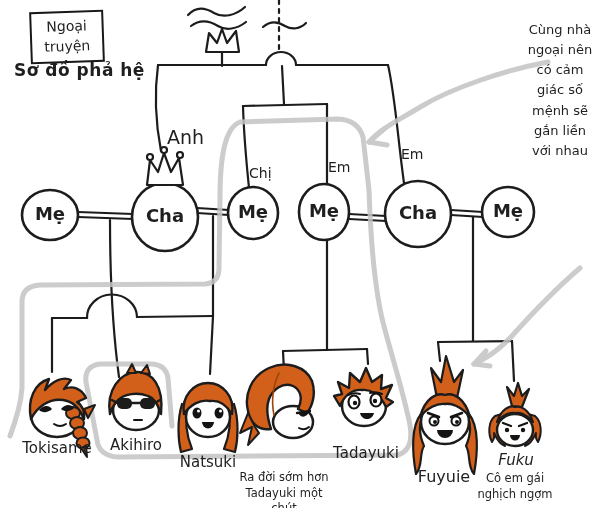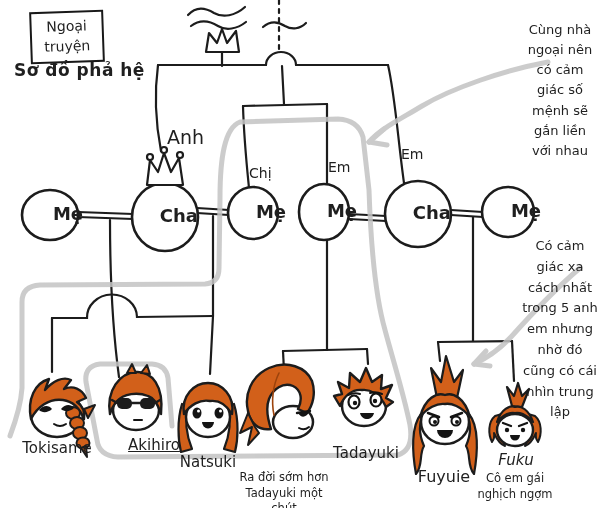--- a/index.html
+++ b/index.html
@@ -8,21 +8,21 @@
     font-family:"DejaVu Sans",sans-serif;color:#1f1f1f;
   }
   .stage svg{position:absolute;left:0;top:0;}
   .t{position:absolute;color:var(--text,#1f1f1f);line-height:1.25;}
   .corner-box{
     position:absolute;left:30px;top:11px;width:70px;padding:3px 0 4px 0;
     border:2.5px solid #181818;transform:rotate(-2deg);
     font-size:14px;text-align:center;line-height:1.45;
   }
   .title{left:6px;top:60px;font-size:17px;font-weight:bold;letter-spacing:0.5px;margin-left:8px;}
-  .node-label{font-size:18px;font-weight:600;width:66px;text-align:right;}
+  .node-label{font-size:18px;font-weight:600;width:66px;text-align:center;}
   .tag{font-size:19px;}
   .kid-name{font-size:15px;text-align:center;}
   .caption{font-size:11.5px;line-height:1.35;text-align:center;}
   .note{font-size:13px;text-align:center;}
 </style>
 </head>
 <body>
 
 <div class="stage">
 
@@ -240,25 +240,24 @@
   <div class="t tag" style="left:401px;top:146px;font-size:14px;">Em</div>
 
   <div class="t node-label" style="left:17px;top:203px;">Mẹ</div>
   <div class="t node-label" style="left:132px;top:205px;">Cha</div>
   <div class="t node-label" style="left:220px;top:201px;">Mẹ</div>
   <div class="t node-label" style="left:291px;top:200px;">Mẹ</div>
   <div class="t node-label" style="left:385px;top:202px;">Cha</div>
   <div class="t node-label" style="left:475px;top:200px;">Mẹ</div>
 
   <div class="t kid-name" style="left:14px;top:439px;width:86px;">Tokisame</div>
-  <div class="t kid-name" style="left:123px;top:436px;width:62px;text-decoration:underline;">Akihiro</div>
+  <div class="t kid-name" style="left:105px;top:436px;width:62px;">Akihiro</div>
   <div class="t kid-name" style="left:178px;top:453px;width:60px;">Natsuki</div>
   <div class="t kid-name" style="left:330px;top:444px;width:72px;">Tadayuki</div>
   <div class="t kid-name" style="left:412px;top:467px;width:64px;font-size:16px;">Fuyuie</div>
   <div class="t kid-name" style="left:492px;top:451px;width:48px;font-style:italic;">Fuku</div>
 
   <div class="t caption" style="left:232px;top:470px;width:104px;">Ra đời sớm hơn Tadayuki một chút</div>
   <div class="t note" style="left:524px;top:20px;width:72px;line-height:1.55;">Cùng nhà ngoại nên có cảm giác số mệnh sẽ gắn liền với nhau</div>
 
   <div class="t caption" style="left:477px;top:471px;width:76px;">Cô em gái nghịch ngợm</div>
-  <div class="t note" style="left:522px;top:236px;width:76px;line-height:1.6;">Có cảm giác xa cách nhất trong 5 anh em nhưng nhờ đó cũng có cái nhìn trung lập</div>
 
 </div>
 
 </body></html>

